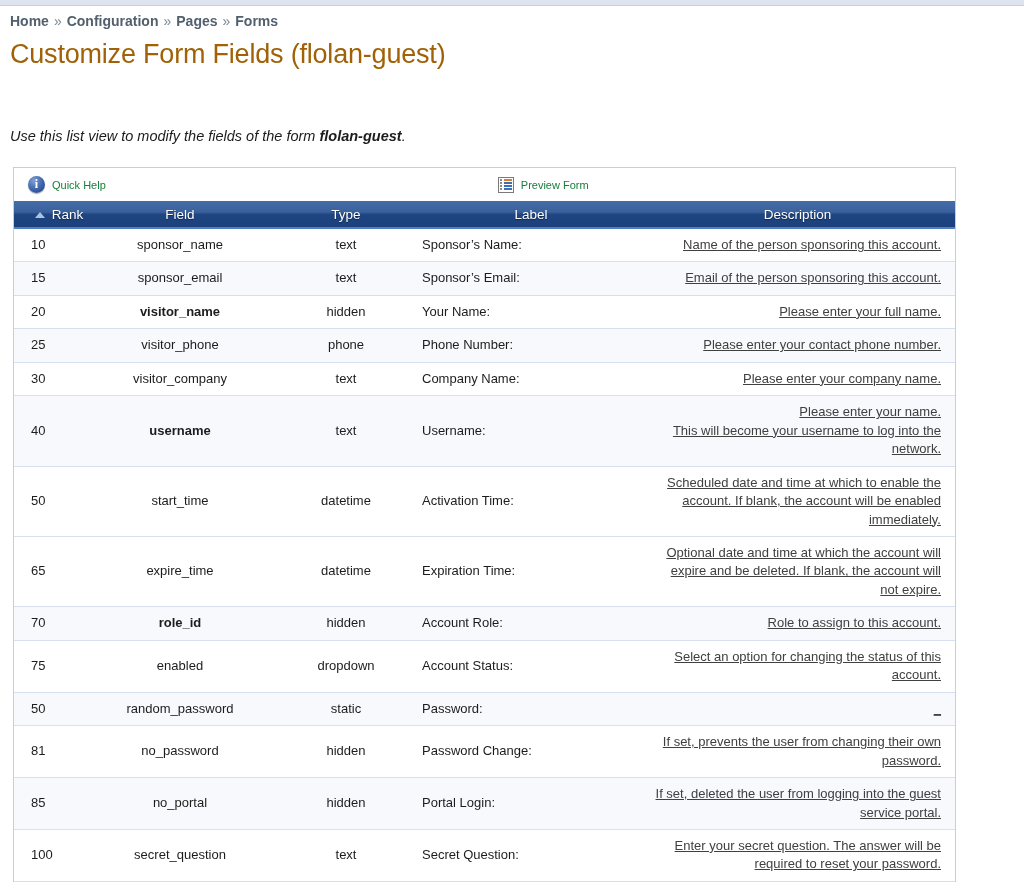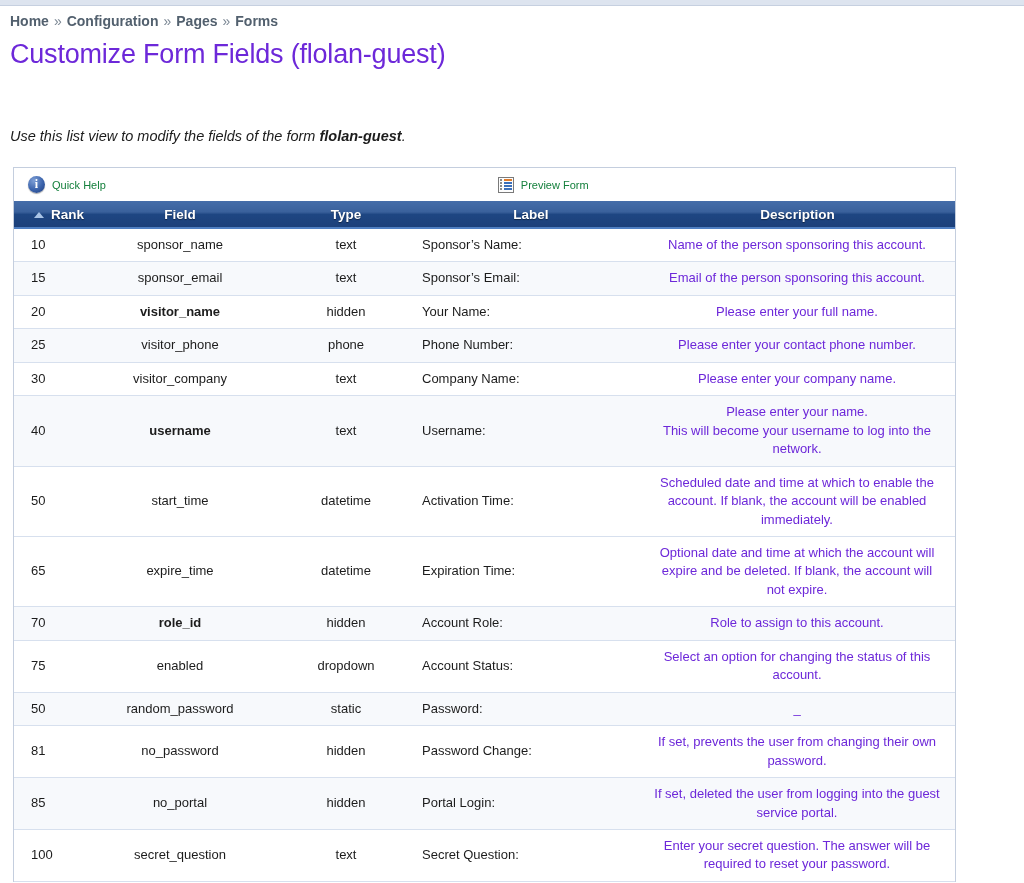--- a/index.html
+++ b/index.html
@@ -35,21 +35,21 @@
     text-decoration: none;
     font-weight: bold;
   }
   .breadcrumb .sep {
     color: #7b8794;
     margin: 0 5px;
   }
   .page-title {
     font-size: 27px;
     font-weight: normal;
-    color: #6d28d9;
+    color: #a16207;
     margin: 8px 0 0 0;
     letter-spacing: -0.2px;
   }
   .intro {
     font-size: 14.5px;
     font-style: italic;
     color: #1c1c1c;
     margin-top: 58px;
     margin-bottom: 0;
   }
@@ -132,21 +132,21 @@
 
   table.grid {
     width: 100%;
     border-collapse: collapse;
     table-layout: fixed;
   }
   table.grid thead th {
     background: linear-gradient(to bottom, #456da9 0%, #3a619c 42%, #1e4682 52%, #1c407a 100%);
     color: #ffffff;
     font-size: 13.5px;
-    font-weight: bold;
+    font-weight: normal;
     text-align: center;
     height: 26px;
     padding: 0;
     border-bottom: 2px solid #4f7fc2;
     text-shadow: 0 1px 1px rgba(0,0,0,0.45);
     white-space: nowrap;
   }
   th.col-rank { text-align: left; padding-left: 14px !important; }
   .sort-tri {
     display: inline-block;
@@ -170,24 +170,25 @@
     vertical-align: middle;
     color: #1c1c1c;
     line-height: 1.42;
   }
   tbody tr.alt td { background: #f7f9fc; }
   tbody tr td.c-rank  { text-align: left; padding-left: 17px; }
   tbody tr td.c-field { text-align: center; }
   tbody tr td.c-type  { text-align: center; }
   tbody tr td.c-label { text-align: left; padding-left: 0; margin-left: 9px; }
   tbody tr td.c-desc  {
-    color: #6d28d9;
+    color: #404040;
     padding-left: 13px;
     padding-right: 14px;
-    text-align: center;
+    text-align: right;
+    text-decoration: underline;
   }
   td.c-field.bold { font-weight: bold; }
   .desc-line { display: block; }
 </style>
 </head>
 <body>
 
 <div class="top-band"></div>
 
 <div class="page-pad">

